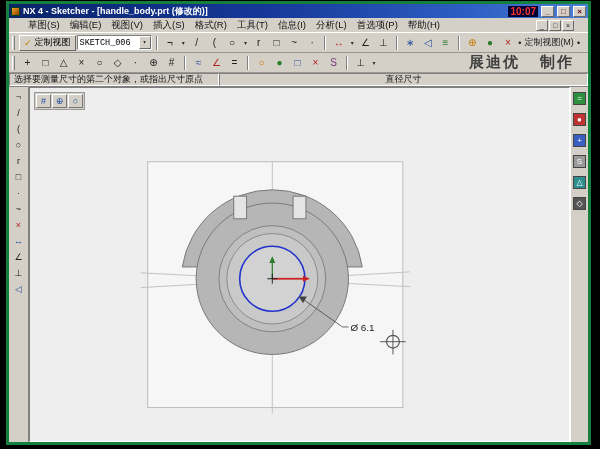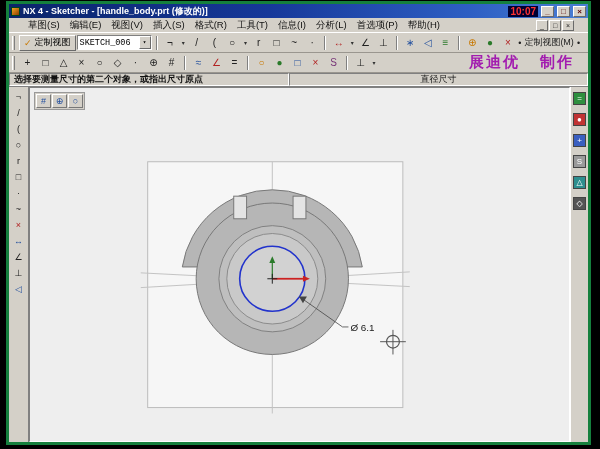--- a/index.html
+++ b/index.html
@@ -45,33 +45,33 @@
                 border: 1px solid; border-color: #fff #6a6a6a #6a6a6a #fff; font-size: 9px;
                 background: #d4d0c8; white-space: nowrap; }
   .combo { display: flex; align-items: center; background: #fff; height: 15px; width: 76px;
            border: 1px solid; border-color: #808080 #fff #fff #808080; font-size: 8.5px;
            padding-left: 2px; font-family: Liberation Mono, monospace; }
   .combo .cbtn { margin-left: auto; width: 12px; height: 13px; background: #d4d0c8;
                  border: 1px solid; border-color: #fff #6a6a6a #6a6a6a #fff; font-size: 6px;
                  text-align: center; line-height: 11px; }
   .custom-view { font-size: 9px; color: #222; display: flex; align-items: center; gap: 3px;
                  margin-right: 6px; white-space: nowrap; }
-  .credit { color: #a21caf; font-family: "Liberation Serif", "DejaVu Serif", serif;
+  .credit { color: #404040; font-family: "Liberation Serif", "DejaVu Serif", serif;
             font-weight: bold; font-size: 15px; letter-spacing: 2px; display: flex; gap: 20px;
             margin-right: 12px; white-space: nowrap; }
 
   .cRed { color: #b22222; } .cBlue { color: #23509e; } .cGreen { color: #2a7a2a; }
   .cOrange { color: #c87800; } .cDark { color: #222; } .cPurple { color: #773377; }
 
   
   .promptbar { height: 14px; flex: 0 0 14px; display: flex; font-size: 9px; background: #d4d0c8;
                border-bottom: 1px solid #808080; color: #111; }
   .prompt-cell { border: 1px solid; border-color: #808080 #fff #fff #808080; padding: 0 4px;
                  display: flex; align-items: center; white-space: nowrap; overflow: hidden; }
-  .prompt-msg { width: 280px; font-weight: bold; }
+  .prompt-msg { width: 210px; }
   .prompt-mode { flex: 1; justify-content: center; }
 
   
   .main { flex: 1; display: flex; min-height: 0; }
   .lpal { width: 20px; flex: 0 0 20px; background: #d4d0c8; display: flex; flex-direction: column;
           align-items: center; padding-top: 2px; gap: 1px; border-right: 1px solid #808080; }
   .lpal .ti { width: 16px; height: 15px; font-size: 9px; border: 1px solid transparent; }
   .rpal { width: 18px; flex: 0 0 18px; background: #d4d0c8; display: flex; flex-direction: column;
           align-items: center; padding-top: 5px; gap: 8px; border-left: 1px solid #fff; }
   .rico { width: 13px; height: 13px; border: 1px solid #444; font-size: 8px; color: #fff;

